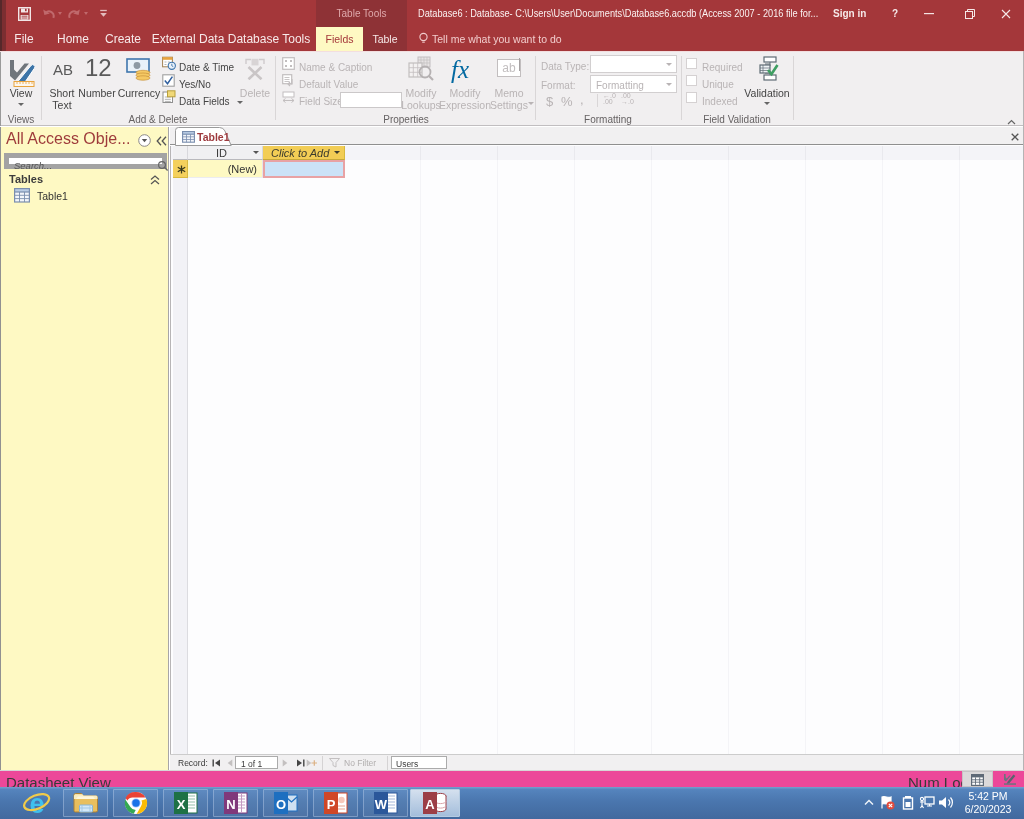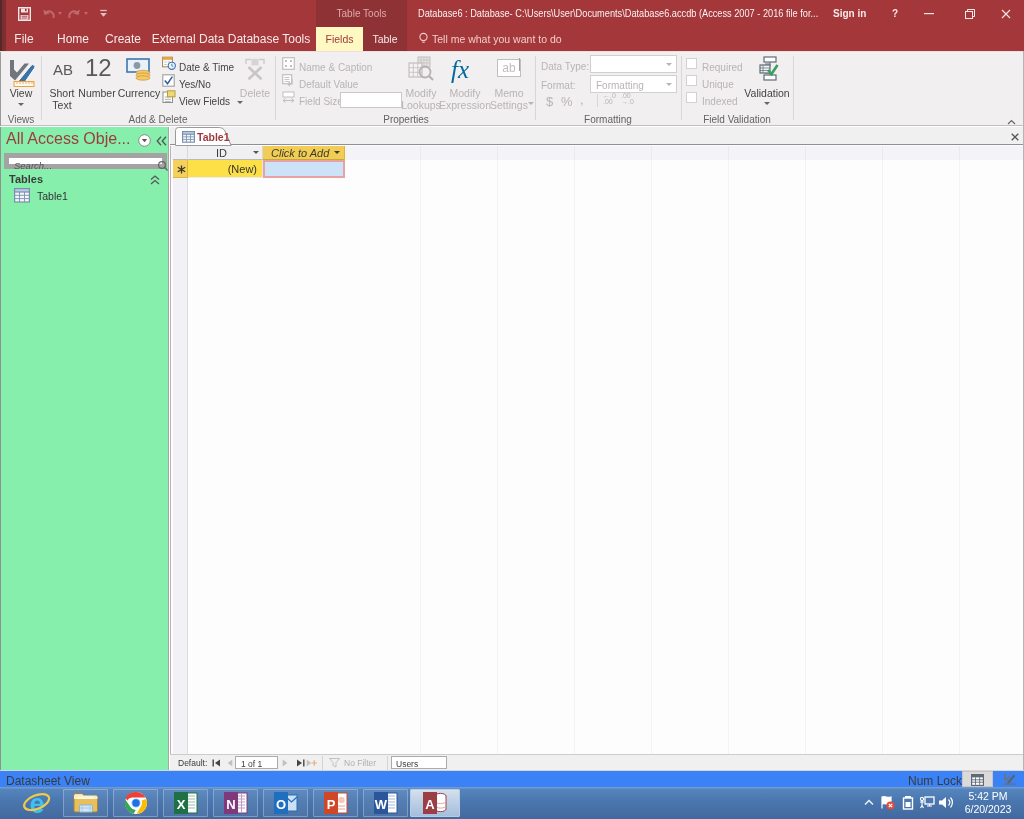--- a/index.html
+++ b/index.html
@@ -29,26 +29,26 @@
 #ribbon .sep { position:absolute; top:4px; width:1px; height:64px; background:#d9d6d7; }
 .glabel { position:absolute; top:62px; font-size:10px; color:#666263; transform:translateX(-50%); white-space:nowrap; }
 .btext { position:absolute; font-size:10.5px; color:#444; transform:translateX(-50%); white-space:nowrap; }
 .dtext { position:absolute; font-size:10.5px; color:#b9b4b5; transform:translateX(-50%); white-space:nowrap; }
 .stext { position:absolute; font-size:10px; color:#444; white-space:nowrap; }
 .sgray { position:absolute; font-size:10px; color:#b9b4b5; white-space:nowrap; }
 .darr { width:0; height:0; border-left:3px solid transparent; border-right:3px solid transparent; border-top:3px solid #666; display:block; }
 
 
 #work { position:absolute; left:0; top:127px; width:1024px; height:643px; background:#fff; }
-#navpane { position:absolute; left:0; top:0; width:169px; height:643px; background:#86efac; border-right:1px solid #a8a6a7; border-left:1px solid #919191; }
+#navpane { position:absolute; left:0; top:0; width:169px; height:643px; background:#fef9c3; border-right:1px solid #a8a6a7; border-left:1px solid #919191; }
 #content { position:absolute; left:170px; top:0; width:854px; height:643px; background:#fdfdfe; }
 
 
 #recbar { position:absolute; left:170px; top:754px; width:854px; height:16px; background:#f1f0f1; border-top:1px solid #cccccc; font-size:8.5px; color:#3a3a3a; }
-#statusbar { position:absolute; left:0; top:770px; width:1024px; height:17px; background:#3b82f6; border-top:1px solid #d7d5d6; font-size:12px; color:#3a3a3a; }
+#statusbar { position:absolute; left:0; top:770px; width:1024px; height:17px; background:#ec4899; border-top:1px solid #d7d5d6; font-size:15px; color:#3a3a3a; }
 
 
 #taskbar { position:absolute; left:0; top:787px; width:1024px; height:32px; background:linear-gradient(#76a0cf 0%, #5584bd 8%, #4a76ae 45%, #42699e 100%); }
 .tbtn { position:absolute; top:2px; width:45px; height:28px; border:1px solid rgba(185,205,232,0.45); background:rgba(255,255,255,0.06); border-radius:1px; }
 </style>
 </head>
 <body>
 
 <div id="titlebar">
   <div class="ledge"></div>
@@ -155,21 +155,21 @@
   <svg class="abs" style="left:162px;top:22px" width="13" height="13" viewBox="0 0 13 13">
     <rect x="0.8" y="0.8" width="11.4" height="11.4" fill="#fff" stroke="#a0a0a0" stroke-width="1.1"></rect>
     <path d="M2.8 6.5 l2.7 3.2 L10.4 2.6" fill="none" stroke="#2f5e9e" stroke-width="1.5"></path>
   </svg>
   <div class="stext" style="left:179px;top:27px">Yes/No</div>
   <svg class="abs" style="left:162px;top:38px" width="14" height="14" viewBox="0 0 14 14">
     <rect x="1" y="2" width="9.5" height="10.5" fill="#fff" stroke="#909090" stroke-width="1"></rect>
     <path d="M2.8 7 h6 M2.8 9.3 h6 M2.8 11.4 h6" stroke="#a8a8a8" stroke-width="0.9"></path>
     <rect x="5.5" y="0.8" width="7.5" height="6" fill="#f0d878" stroke="#b89f3c" stroke-width="1"></rect>
   </svg>
-  <div class="stext" style="left:179px;top:44px">View Fields</div>
+  <div class="stext" style="left:179px;top:44px">Data Fields</div>
   <div class="abs" style="left:237px;top:49px">
       <span class="darr"></span>
     </div>
 
   <svg class="abs" style="left:245px;top:6px" width="20" height="22" viewBox="0 0 20 22">
     <path d="M1 6 V1.5 H6 M14 1.5 h5 V6" stroke="#cfcbcc" stroke-width="1.4" fill="none"></path>
     <rect x="6.5" y="0.8" width="7" height="6.6" fill="#d8d4d5"></rect>
     <path d="M3.5 9 L16.5 21.3 M16.5 9 L3.5 21.3" stroke="#c9c5c6" stroke-width="2.6"></path>
   </svg>
   <div class="dtext" style="left:255px;top:35px">Delete</div>
@@ -332,31 +332,31 @@
       <span class="abs" style="left:71px;top:5px">
           <span class="darr" style="border-top-color:#3b3b2e"></span>
         </span>
     </div>
 
     <div class="abs" style="left:3px;top:33px;width:15px;height:18px;background:#f4d05c;border-right:1px solid #d8b93e;border-bottom:1px solid #d8b93e">
       <svg class="abs" style="left:4px;top:5px" width="9" height="9" viewBox="0 0 9 9">
           <path d="M4.5 0.5 v8 M0.8 2.3 l7.4 4.4 M8.2 2.3 L0.8 6.7" stroke="#3a3a1e" stroke-width="1.3"></path>
         </svg>
     </div>
-    <div class="abs" style="left:18px;top:33px;width:75px;height:18px;background:#fde047;border-right:1px solid #e5e5e9;border-bottom:1px solid #ececf0">
+    <div class="abs" style="left:18px;top:33px;width:75px;height:18px;background:#fef9c3;border-right:1px solid #e5e5e9;border-bottom:1px solid #ececf0">
       <span class="abs" style="right:5px;top:3px;font-size:11px;color:#333">(New)</span>
     </div>
     <div class="abs" style="left:93px;top:33px;width:82px;height:18px;background:#cbe2f7;border:2px solid #e8a2a4"></div>
 
     <div class="abs" style="left:3px;top:51px;width:15px;height:576px;background:#f2f2f6;border-right:1px solid #dcdce0"></div>
   </div>
 </div>
 
 <div id="recbar">
-  <span class="abs" style="left:8px;top:3px">Default:</span>
+  <span class="abs" style="left:8px;top:3px">Record:</span>
   <svg class="abs" style="left:42px;top:4px" width="9" height="8" viewBox="0 0 9 8">
       <path d="M1.2 0.5 v7" stroke="#444" stroke-width="1.4"></path>
       <path d="M8 0.5 v7 L3 4 z" fill="#444"></path>
     </svg>
   <svg class="abs" style="left:57px;top:4px" width="6" height="8" viewBox="0 0 6 8">
       <path d="M5.3 0.5 v7 L0.7 4 z" fill="#c3c0c0"></path>
     </svg>
   <div class="abs" style="left:65px;top:1px;width:43px;height:13px;background:#fff;border:1px solid #ababab">
       <span class="abs" style="left:5px;top:2px;font-size:8.5px;white-space:nowrap">1 of 1</span>
     </div>

